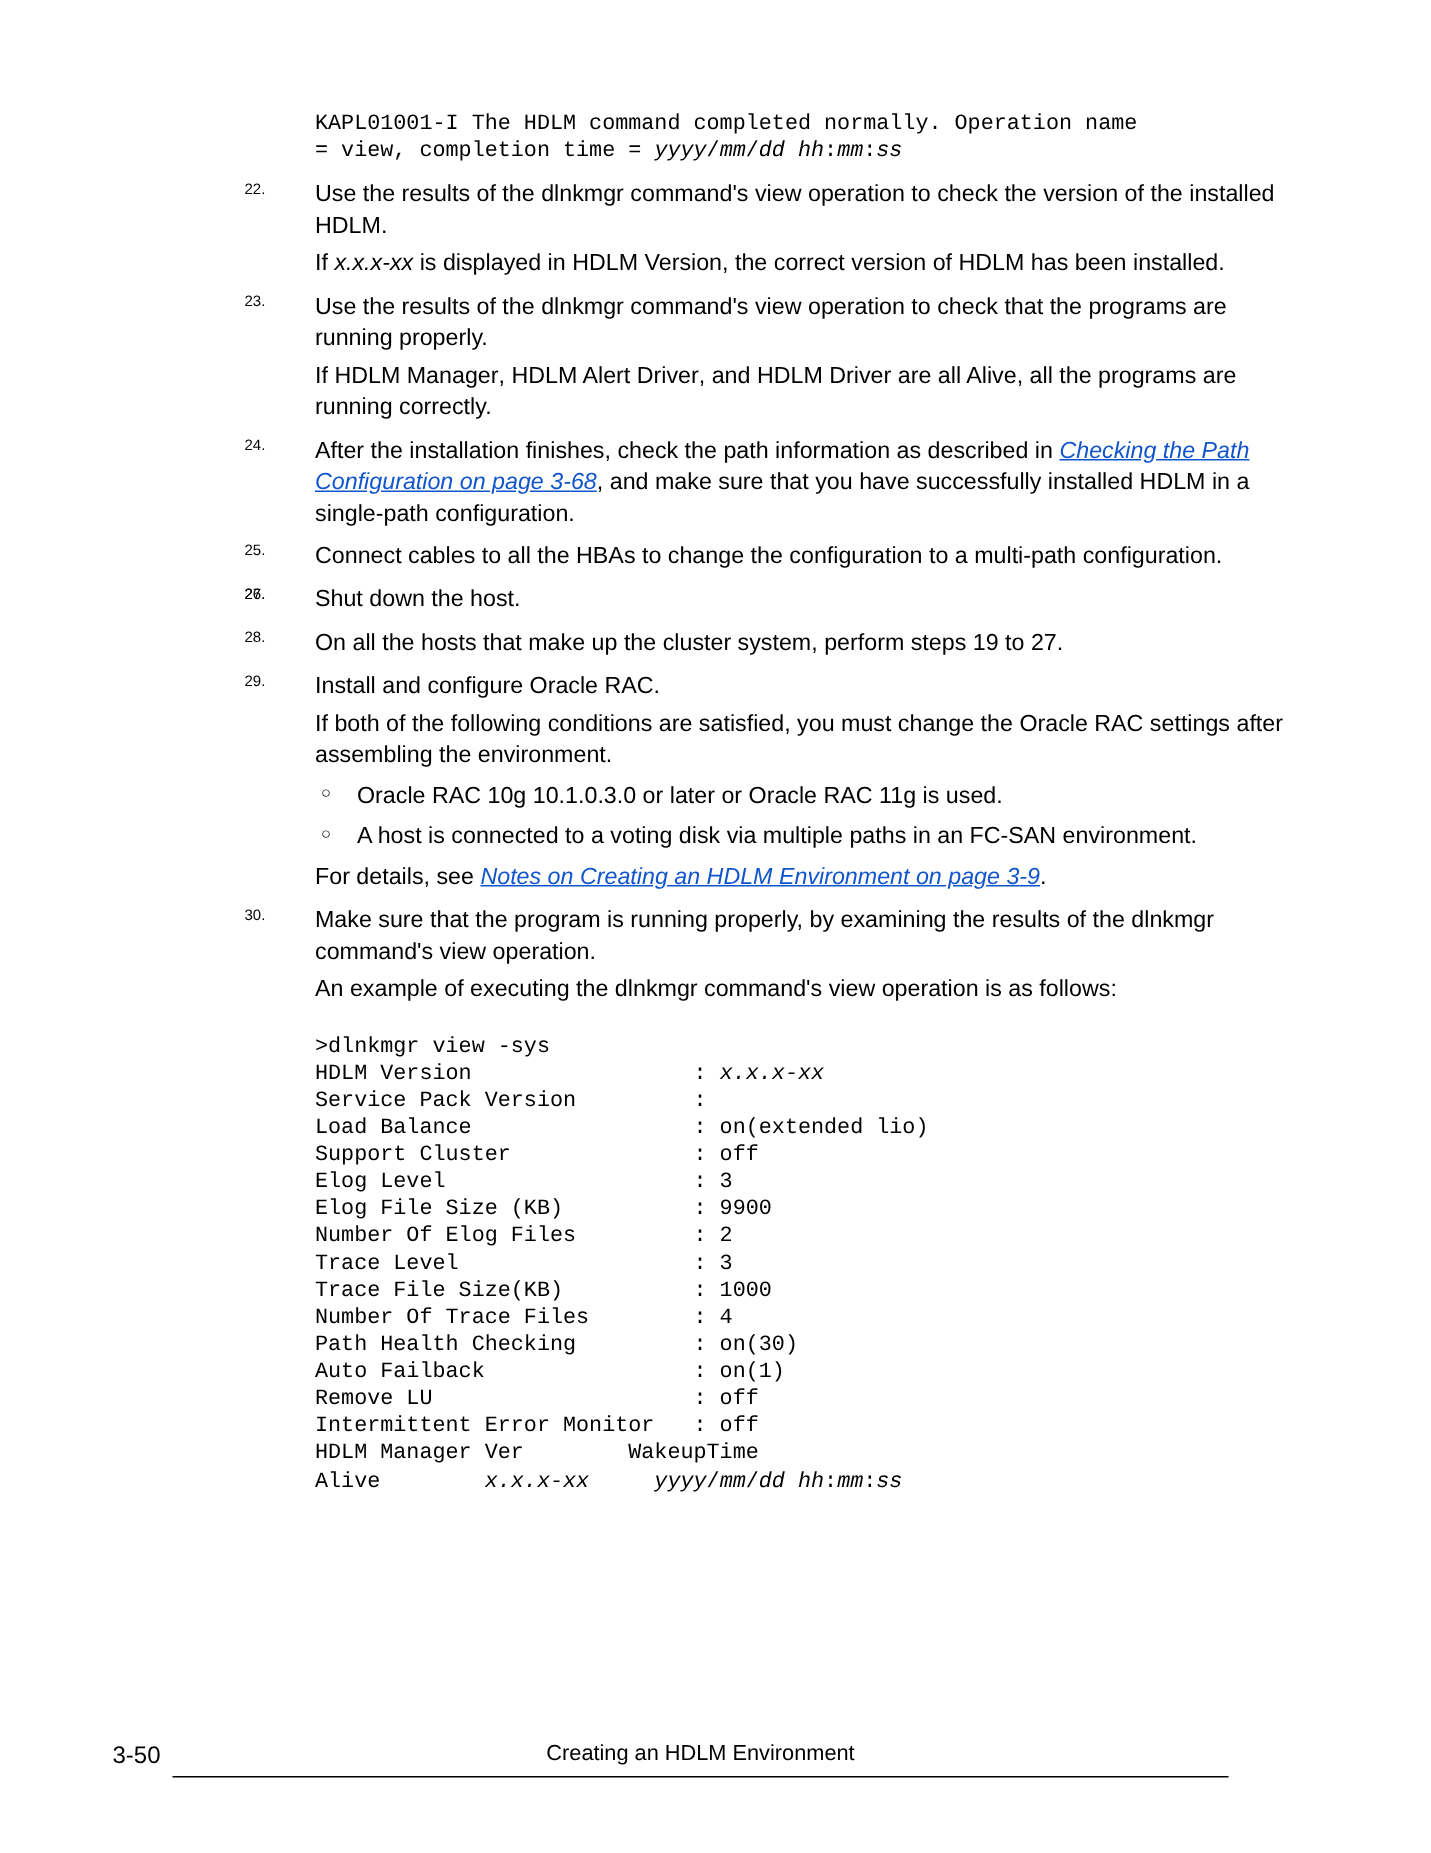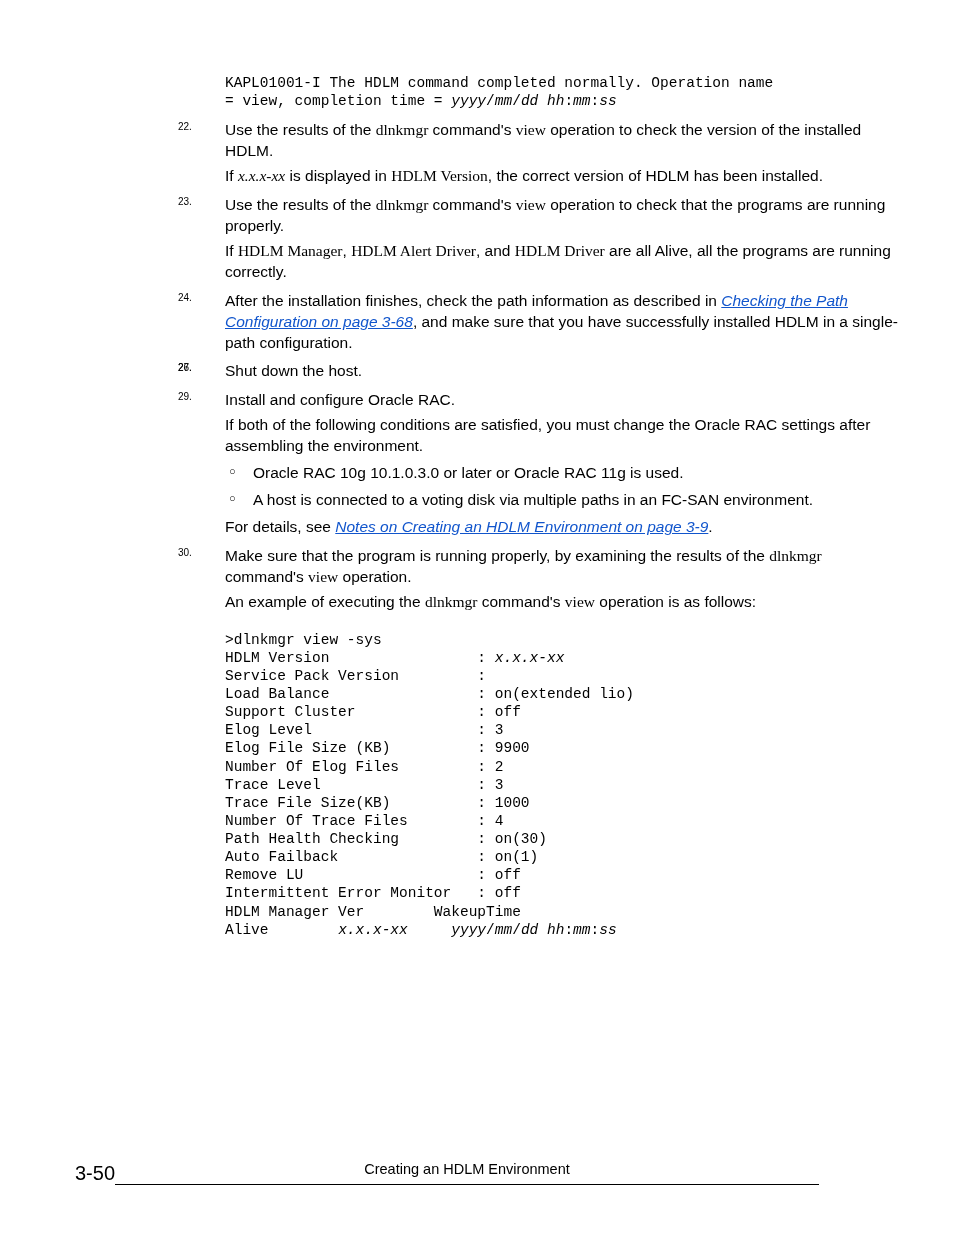--- a/index.html
+++ b/index.html
@@ -10,24 +10,23 @@
     width: 954px;
     height: 1235px;
     background: #fff;
     font-family: Verdana, Geneva, sans-serif;
     font-size: 15.5px;
     color: #000;
     line-height: 1.35;
     position: relative;
   }
   .page {
-    padding: 70px 53px 0 75px;
-    margin-left: 15px;
+    padding: 70px 95px 0 75px;
   }
-  .mono { font-family: Liberation Serif, serif; }
+  .mono { font-family: Liberation Sans, sans-serif; }
   .ital { font-style: italic; }
   ol.main {
     list-style: none;
     margin: 0;
     padding: 0;
   }
   ol.main > li {
     position: relative;
     padding-left: 25px;
     margin-bottom: 8px;
@@ -77,21 +76,21 @@
     position: absolute;
     bottom: 48px;
     left: 75px;
     right: 95px;
     text-align: center;
   }
   .pgnum {
     position: absolute;
     left: 0;
     top: 0;
-    font-size: 20px;
+    font-size: 16px;
   }
   .foot-title { font-size: 14.5px; }
   .foot-hr { border: none; border-top: 1px solid #000; margin: 4px 40px 2px 40px; }
   .foot-sub { font-size: 13.5px; }
 </style>
 </head>
 <body>
 
 <div class="page">
 
@@ -110,30 +109,38 @@
       <span class="num">23.</span>
       <span><span>Use the results of the </span><span class="mono">dlnkmgr</span><span> command's </span><span class="mono">view</span><span> operation to check that the programs are running properly.</span></span>
       <div class="sub-p"><span>If </span><span class="mono">HDLM Manager</span><span>, </span><span class="mono">HDLM Alert Driver</span><span>, and </span><span class="mono">HDLM Driver</span><span> are all Alive, all the programs are running correctly.</span></div>
     </li>
 
     <li>
       <span class="num">24.</span>
       <span><span>After the installation finishes, check the path information as described in </span><a href="#" class="xref">Checking the Path Configuration on page 3-68</a><span>, and make sure that you have successfully installed HDLM in a single-path configuration.</span></span>
     </li>
 
+    <li>
+      <span class="num">25.</span>
+      <span>Connect cables to all the HBAs to change the configuration to a multi-path configuration.</span>
+    </li>
 
     <li>
       <span class="num">26.</span>
     </li>
 
     <li>
       <span class="num">27.</span>
       <span>Shut down the host.</span>
     </li>
 
+    <li>
+      <span class="num">28.</span>
+      <span>On all the hosts that make up the cluster system, perform steps 19 to 27.</span>
+    </li>
 
     <li>
       <span class="num">29.</span>
       <span>Install and configure Oracle RAC.</span>
       <div class="sub-p">If both of the following conditions are satisfied, you must change the Oracle RAC settings after assembling the environment.</div>
       <ul class="bullets">
         <li>Oracle RAC 10g 10.1.0.3.0 or later or Oracle RAC 11g is used.</li>
         <li>A host is connected to a voting disk via multiple paths in an FC-SAN environment.</li>
       </ul>
       <div><span>For details, see </span><a href="#" class="xref">Notes on Creating an HDLM Environment on page 3-9</a><span>.</span></div>

